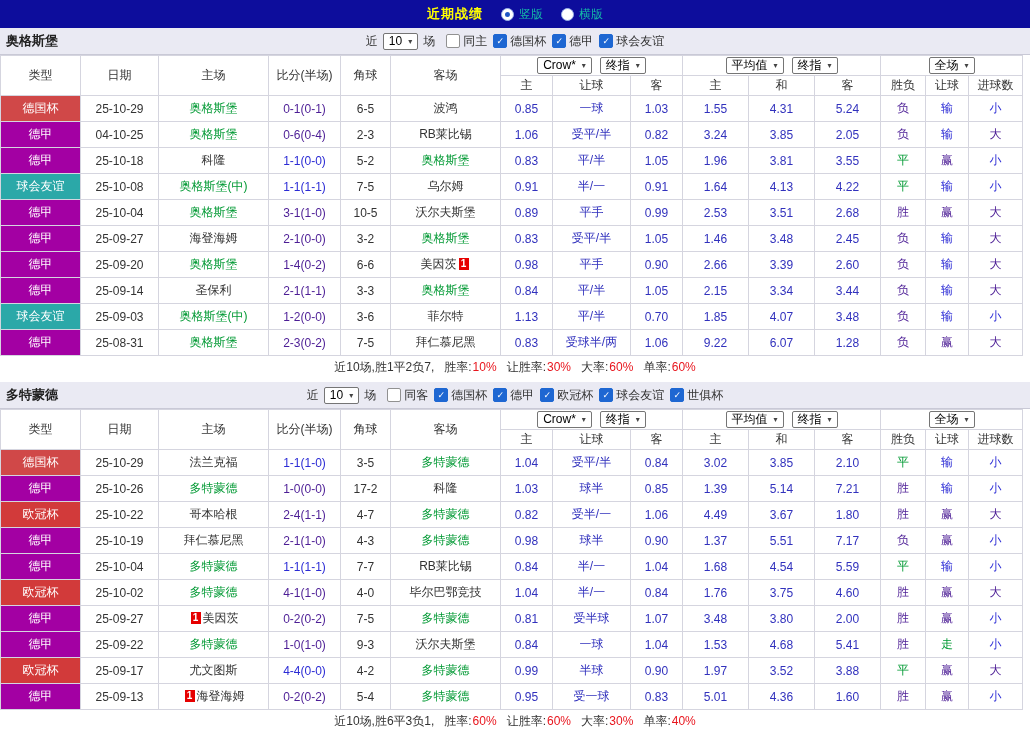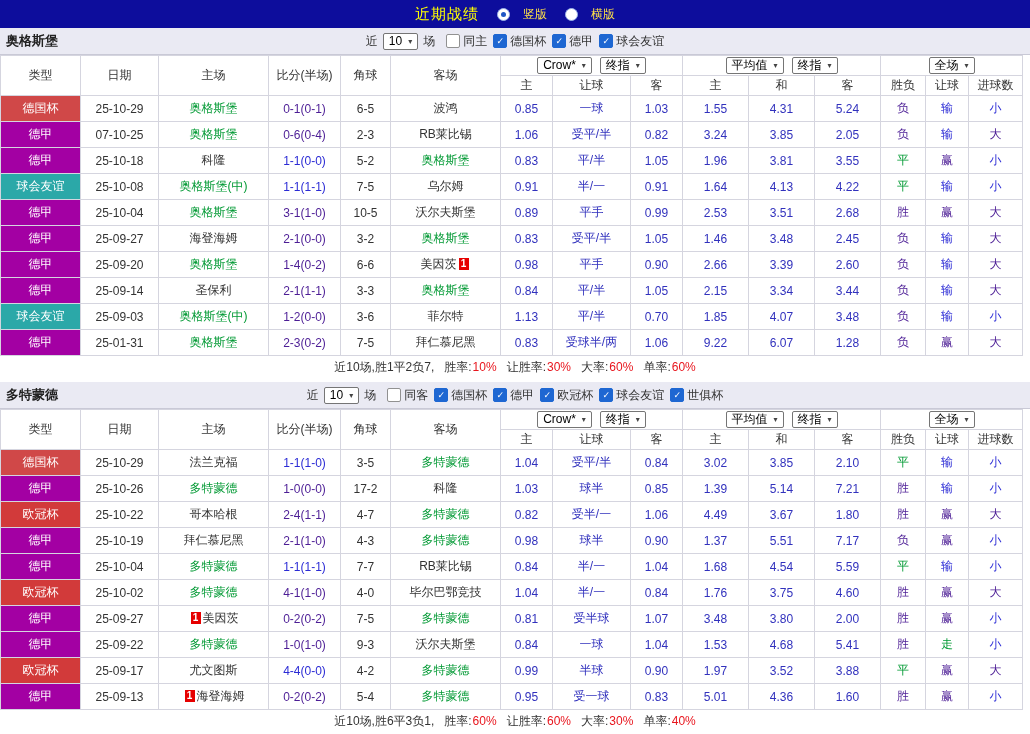--- a/index.html
+++ b/index.html
@@ -1,19 +1,19 @@
 <!DOCTYPE html>
 <html><head>
 <meta charset="utf-8">
 <style>
   html,body{margin:0;padding:0}
   body{width:1030px;background:#fff;font-family:"Liberation Sans","DejaVu Sans",sans-serif;font-size:12px;color:#333}
   .topbar{height:28px;background:#0d0d9c;display:flex;align-items:center;justify-content:center;gap:18px}
-  .page-title{color:#ffff00;font-weight:normal;font-size:15px;letter-spacing:1px}
-  .radio{display:inline-flex;align-items:center;gap:13px;color:#fde047;cursor:pointer}
+  .page-title{color:#ffff00;font-weight:bold;font-size:13px;letter-spacing:1px}
+  .radio{display:inline-flex;align-items:center;gap:5px;color:#14b8a6;cursor:pointer}
   .radio-circle{width:11px;height:11px;border-radius:50%;background:#fff;border:1px solid #9ab2e8;display:inline-flex;align-items:center;justify-content:center;flex:none}
   .radio-circle.sel::after{content:"";width:5px;height:5px;border-radius:50%;background:#1f56c4}
   .section-bar{height:26px;background:#eaeaf3;border-bottom:1px solid #c9c9d6;display:flex;align-items:center;position:relative}
   .team-name{position:absolute;left:6px;font-weight:bold;font-size:13px;color:#222}
   .filters{margin:0 auto;display:flex;align-items:center;gap:5px}
   .select{display:inline-flex;align-items:center;gap:6px;background:#fff;border:1px solid #757575;border-radius:2px;padding:1px 5px;font-size:12px;line-height:13px;color:#000;cursor:pointer;white-space:nowrap}
   .caret{font-size:8px;color:#444}
   .cb-list{display:inline-flex;align-items:center}
   .cb-item{display:inline-flex;align-items:center;gap:3px;margin-left:6px;cursor:pointer}
   .checkbox{width:12px;height:12px;border:1px solid #919191;border-radius:2px;background:#fff;display:inline-flex;align-items:center;justify-content:center;font-size:9px;color:#fff;font-weight:bold;flex:none}
@@ -167,21 +167,21 @@
           <td class="odds-cell">1.03</td>
           <td class="odds-cell">1.55</td>
           <td class="odds-cell">4.31</td>
           <td class="odds-cell">5.24</td>
           <td class="result-cell red">负</td>
           <td class="result-cell blue">输</td>
           <td class="result-cell blue">小</td>
         </tr>
         <tr>
           <td class="type-cell" style="background: rgb(163, 0, 163);">德甲</td>
-          <td class="date-cell">07-10-25</td>
+          <td class="date-cell">04-10-25</td>
           <td class="team-cell"><span class="green-team">奥格斯堡</span></td>
           <td class="score-cell red">0-6(0-4)</td>
           <td class="corner-cell">2-3</td>
           <td class="team-cell"><span class="plain-team">RB莱比锡</span></td>
           <td class="odds-cell">1.06</td>
           <td class="odds-cell">受平/半</td>
           <td class="odds-cell">0.82</td>
           <td class="odds-cell">3.24</td>
           <td class="odds-cell">3.85</td>
           <td class="odds-cell">2.05</td>
@@ -303,21 +303,21 @@
           <td class="odds-cell">0.70</td>
           <td class="odds-cell">1.85</td>
           <td class="odds-cell">4.07</td>
           <td class="odds-cell">3.48</td>
           <td class="result-cell red">负</td>
           <td class="result-cell blue">输</td>
           <td class="result-cell blue">小</td>
         </tr>
         <tr>
           <td class="type-cell" style="background: rgb(163, 0, 163);">德甲</td>
-          <td class="date-cell">25-01-31</td>
+          <td class="date-cell">25-08-31</td>
           <td class="team-cell"><span class="green-team">奥格斯堡</span></td>
           <td class="score-cell red">2-3(0-2)</td>
           <td class="corner-cell">7-5</td>
           <td class="team-cell"><span class="plain-team">拜仁慕尼黑</span></td>
           <td class="odds-cell">0.83</td>
           <td class="odds-cell">受球半/两</td>
           <td class="odds-cell">1.06</td>
           <td class="odds-cell">9.22</td>
           <td class="odds-cell">6.07</td>
           <td class="odds-cell">1.28</td>

